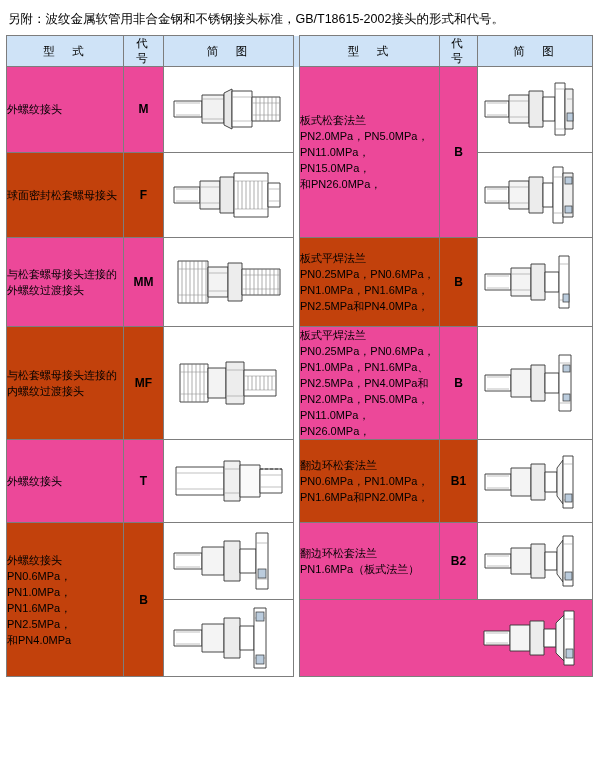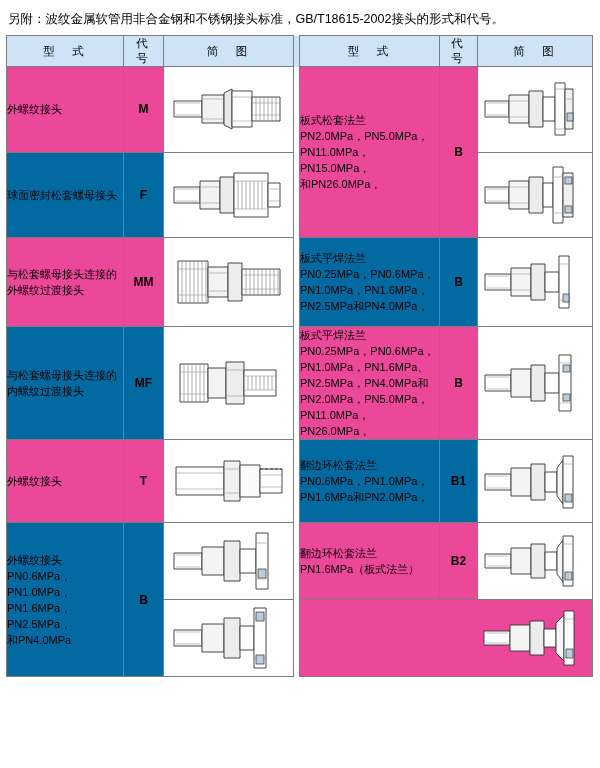--- a/index.html
+++ b/index.html
@@ -45,21 +45,21 @@
   .codecell{
     text-align:center;
     font-size:12px;
     font-weight:bold;
   }
   .figcell{
     text-align:center;
     background:#ffffff;
     padding:2px 0;
   }
-  .yellow{background:#0369a1;}
+  .yellow{background:#c2410c;}
   .white{background:#ec4899;}
   .gapcol{border:none !important;background:#ffffff;width:6px;}
   svg{display:block;margin:0 auto;}
 </style>
 </head>
 <body>
 
 <div class="page">
 
   <div class="title">另附：波纹金属软管用非合金钢和不锈钢接头标准，GB/T18615-2002接头的形式和代号。</div>

